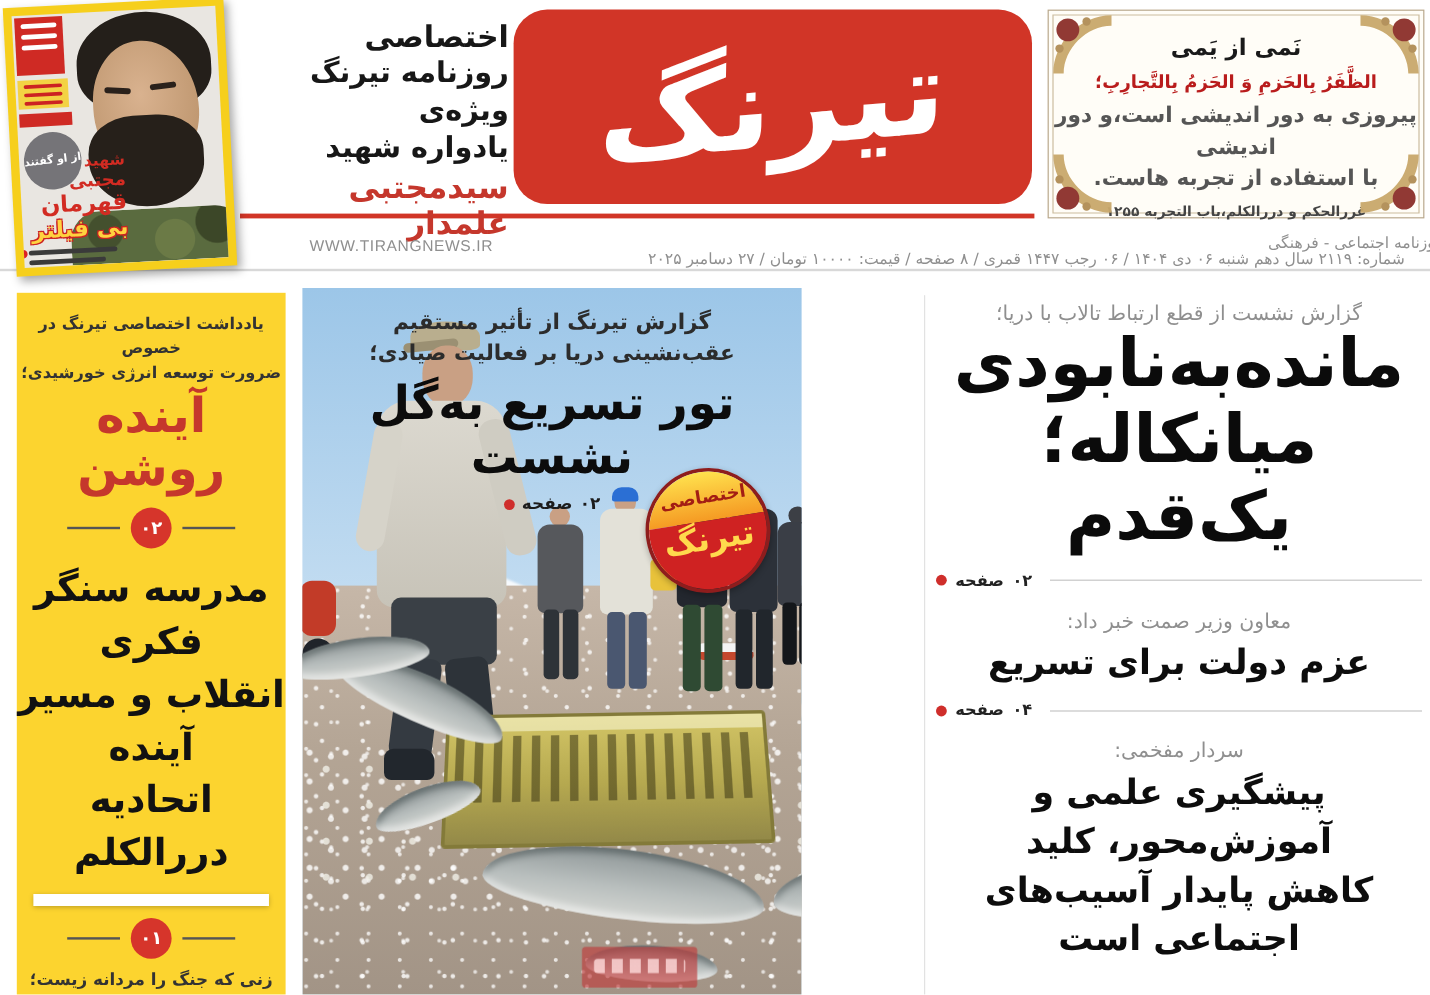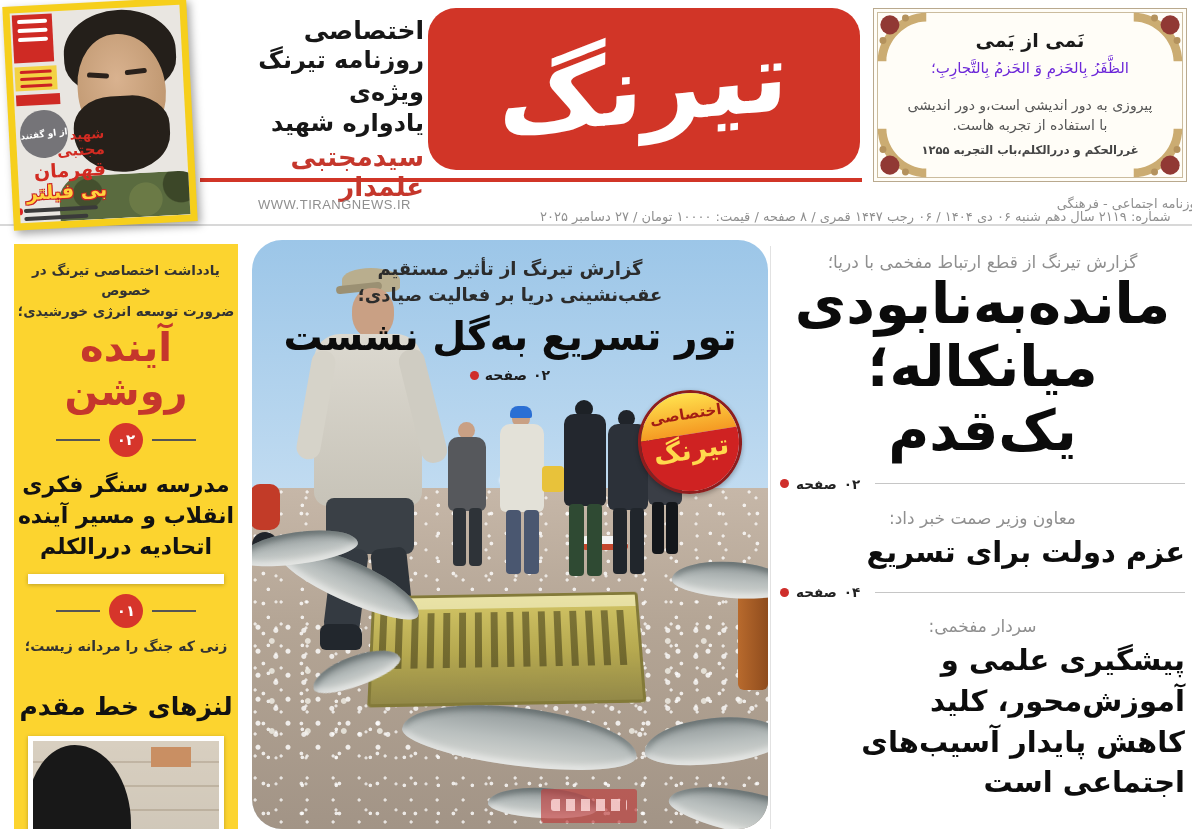--- a/index.html
+++ b/index.html
@@ -10,22 +10,22 @@
   .logo-box{left:428px;top:8px;width:432px;height:162px;background:#d13527;border-radius:28px;display:flex;align-items:center;justify-content:center;}
   .logo-word{color:#fff;font-weight:bold;font-size:96px;transform:rotate(-5deg) skewX(-6deg) scaleX(1.08);line-height:1;}
   .red-rule{left:200px;top:178px;width:662px;height:4px;background:#d13527;}
   .excl{left:198px;top:16px;width:226px;direction:rtl;text-align:right;padding-right:6px;}
   .excl .b{font-weight:bold;color:#171717;font-size:24px;line-height:1.32;}
   .excl .t{font-weight:bold;color:#171717;font-size:25px;}
   .excl .red{font-weight:bold;color:#c5372c;font-size:26px;margin-top:2px;}
   
   .hadith{left:873px;top:8px;width:312px;height:172px;background:#fffdf7;border:1px solid #b9a98e;box-shadow:inset 0 0 0 3px #fffdf7, inset 0 0 0 4px #cbbc9e;text-align:center;direction:rtl;}
   .hadith .tt{margin-top:20px;font-weight:bold;font-size:19px;color:#1a1a1a;}
-  .hadith .ar{margin-top:8px;font-weight:normal;font-size:15px;color:#6d28d9;}
-  .hadith .tr{margin-top:18px;font-size:14px;color:#555;line-height:1.45;}
+  .hadith .ar{margin-top:8px;font-weight:bold;font-size:15px;color:#b91c1c;}
+  .hadith .tr{margin-top:7px;font-size:18px;color:#555;line-height:1.45;font-weight:bold;}
   .hadith .src{margin-top:7px;font-size:11.5px;font-weight:bold;color:#444;}
   .corner{width:52px;height:52px;position:absolute;opacity:.95;}
   
   .cover{left:8px;top:2px;width:184px;height:224px;background:#f6cf1c;transform:rotate(-3deg);box-shadow:3px 4px 8px rgba(0,0,0,.35);padding:7px;box-sizing:border-box;z-index:6;}
   .cover-in{position:relative;width:100%;height:100%;background:#e9e6e1;overflow:hidden;}
   .hair{left:52px;top:2px;width:112px;height:84px;background:#241f1a;border-radius:50% 50% 40% 40%;}
   .face{left:64px;top:26px;width:88px;height:112px;background:radial-gradient(ellipse at 45% 40%,#d9b28f,#c09871 75%);border-radius:46% 54% 48% 52%;}
   .brow{width:22px;height:5px;background:#2a211b;border-radius:3px;}
   .beard{left:58px;top:88px;width:96px;height:76px;background:#26201a;border-radius:40% 40% 48% 52%;}
   .camo{left:40px;bottom:0;width:144px;height:44px;background:radial-gradient(circle at 20% 40%,#44502e 12%,transparent 13%),radial-gradient(circle at 60% 60%,#6b7a46 18%,transparent 19%),radial-gradient(circle at 85% 30%,#3c4728 14%,transparent 15%),#5a6b3f;border-radius:24px 24px 0 0;}
@@ -50,35 +50,35 @@
   .d-web{left:258px;top:4px;letter-spacing:.5px;font-family:"Liberation Sans",sans-serif;}
   .gray-rule{left:0;top:224px;width:100%;height:2px;background:#d8d8d8;}
   .vdiv{left:770px;top:246px;width:1px;height:583px;background:#e2e2e2;}
   
   .ycol{left:14px;top:244px;width:224px;height:585px;background:#fcd42f;overflow:hidden;display:flex;flex-direction:column;align-items:center;text-align:center;direction:rtl;}
   .ycol .kick{margin-top:16px;font-size:13.5px;font-weight:bold;color:#333;line-height:1.5;}
   .ycol .hred{margin-top:4px;font-size:40px;font-weight:bold;color:#c5372c;line-height:1.1;}
   .lbadge{margin-top:10px;display:flex;align-items:center;gap:9px;}
   .bline{width:44px;height:2px;background:#555;}
   .bcirc{width:34px;height:34px;border-radius:50%;background:#d6352b;color:#fff;font-weight:bold;font-size:15px;display:flex;align-items:center;justify-content:center;}
-  .ycol .hblk{margin-top:12px;font-size:22px;font-weight:bold;color:#121212;line-height:1.42;}
+  .ycol .hblk{margin-top:12px;font-size:31px;font-weight:bold;color:#121212;line-height:1.42;}
   .yphoto{margin-top:12px;width:196px;background:#fff;border:5px solid #fff;box-shadow:0 1px 4px rgba(0,0,0,.25);box-sizing:border-box;position:relative;overflow:hidden;}
   .ph1{height:106px;}
   .ph2{height:150px;flex-shrink:0;}
   .ycol .kick2{margin-top:10px;font-size:14px;font-weight:bold;color:#333;}
   .ycol .hblk2{margin-top:2px;font-size:25px;font-weight:bold;color:#121212;line-height:1.35;}
   
   .curtain{position:absolute;inset:0;background:repeating-linear-gradient(90deg,#e7c64d 0 10px,#d2af38 10px 20px);}
   .boom{left:20px;top:0;width:66px;height:3px;background:#333;transform:rotate(32deg);transform-origin:left top;}
   
   .wall{position:absolute;inset:0;background:linear-gradient(0deg,rgba(0,0,0,.06),rgba(0,0,0,0)),repeating-linear-gradient(0deg,#d8cfc0 0 22px,#c2b6a4 22px 24px),repeating-linear-gradient(90deg,#d8cfc0 0 34px,#c2b6a4 34px 36px);}
   .wbrick{left:118px;top:6px;width:40px;height:20px;background:#c98f63;}
   .chador{left:-6px;top:4px;width:104px;height:146px;background:#181818;border-radius:46% 54% 0 0;}
   
-  .photo{left:252px;top:240px;width:516px;height:589px;overflow:hidden;background:linear-gradient(180deg,#9cc6e8 0,#c2dcf1 44%,#dcecf7 52%);border-radius:30px;}
+  .photo{left:252px;top:240px;width:416px;height:589px;overflow:hidden;background:linear-gradient(180deg,#9cc6e8 0,#c2dcf1 44%,#dcecf7 52%);}
   .sea{right:0;top:250px;width:54%;height:185px;clip-path:polygon(0 0,100% 0,100% 92%,6% 10%);background:linear-gradient(180deg,#a9cde6,#73a7cb 60%,#5f97bd);}
   .surf{right:-20px;top:292px;width:300px;height:10px;background:rgba(255,255,255,.85);transform:rotate(23deg);border-radius:5px;filter:blur(1px);}
   .sand{left:0;top:248px;width:100%;height:341px;background:
     radial-gradient(circle at 12% 18%,rgba(255,255,255,.75) 1.2px,transparent 2px),
     radial-gradient(circle at 48% 62%,rgba(255,255,255,.8) 1.4px,transparent 2.2px),
     radial-gradient(circle at 80% 38%,rgba(255,255,255,.7) 1.1px,transparent 2px),
     radial-gradient(circle at 30% 85%,rgba(255,255,255,.8) 1.4px,transparent 2.3px),
     linear-gradient(180deg,#c6b7a8 0,#b4a595 40%,#a29486 100%);
     background-size:26px 22px,34px 28px,30px 26px,38px 30px,100% 100%;}
   .shellband{left:0;top:380px;width:100%;height:130px;background:
@@ -123,21 +123,21 @@
   .pmark b{font-size:14px;color:#1c1c1c;}
   .excl-badge{right:26px;top:150px;width:98px;height:98px;border-radius:50%;border:3px solid #8e1d1d;overflow:hidden;transform:rotate(-9deg);z-index:9;box-shadow:0 2px 5px rgba(0,0,0,.3);}
   .eb-top{height:42%;background:linear-gradient(180deg,#ffe14d,#f59a23);display:flex;align-items:center;justify-content:center;color:#a31d14;font-weight:bold;font-size:15px;}
   .eb-bot{height:58%;background:#cf2222;display:flex;align-items:flex-start;justify-content:center;color:#ffd94d;font-weight:bold;font-size:27px;}
   .wmark{left:56%;bottom:6px;width:96px;height:34px;background:rgba(190,60,60,.65);border-radius:3px;z-index:9;filter:blur(.4px);}
   .wmark i{display:block;margin:10px 10px 0 10px;height:12px;background:repeating-linear-gradient(90deg,rgba(255,220,220,.8) 0 9px,transparent 9px 15px);border-radius:3px;}
   
   .rcol{left:780px;top:246px;width:405px;direction:rtl;text-align:center;}
   .rcol .k{font-size:17px;color:#8f8f8f;margin-top:6px;}
   .rh1{font-size:56px;font-weight:bold;color:#0b0b0b;line-height:1.13;letter-spacing:-1px;}
-  .rh2{font-size:29px;font-weight:bold;color:#0d0d0d;line-height:1.4;text-align:right;}
+  .rh2{font-size:29px;font-weight:bold;color:#0d0d0d;line-height:1.4;}
   .marker{display:flex;align-items:center;gap:7px;direction:ltr;margin-top:12px;}
   .marker .dot{width:9px;height:9px;border-radius:50%;background:#cf2e2b;flex:none;}
   .marker b{font-size:13.5px;color:#222;}
   .marker .line{flex:1;height:1px;background:#c6c6c6;margin-left:8px;}
   .mt14{margin-top:14px;} .mt16{margin-top:16px;} .mt4{margin-top:4px;}
 </style>
 </head>
 <body>
 
 <div class="page">
@@ -361,21 +361,21 @@
     </div>
 
     <div class="abs wmark">
         <i></i>
       </div>
   </div>
 
   <div class="abs rcol">
 
     <div>
-      <div class="k">گزارش تیرنگ از قطع ارتباط مفخمی با دریا؛</div>
+      <div class="k">گزارش نشست از قطع ارتباط تالاب با دریا؛</div>
       <div class="rh1">مانده‌به‌نابودی</div>
       <div class="rh1">میانکاله؛یک‌قدم</div>
       <div class="marker mt14">
         <span class="dot"></span>
         <b>صفحه</b>
         <b>۰۲</b>
         <span class="line"></span>
       </div>
     </div>
 

